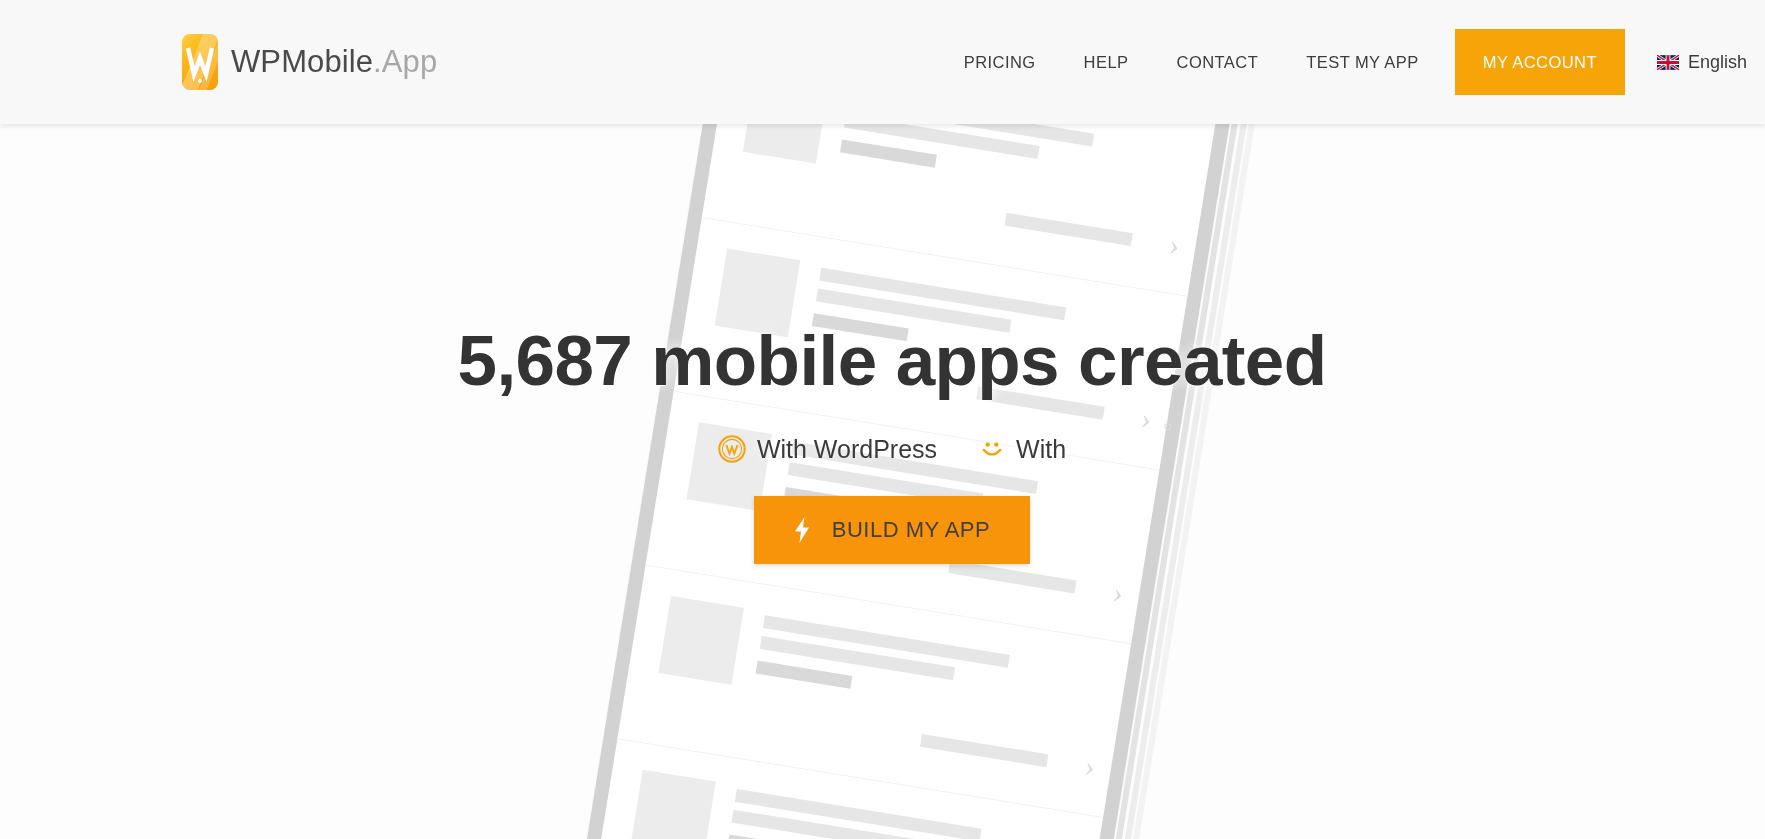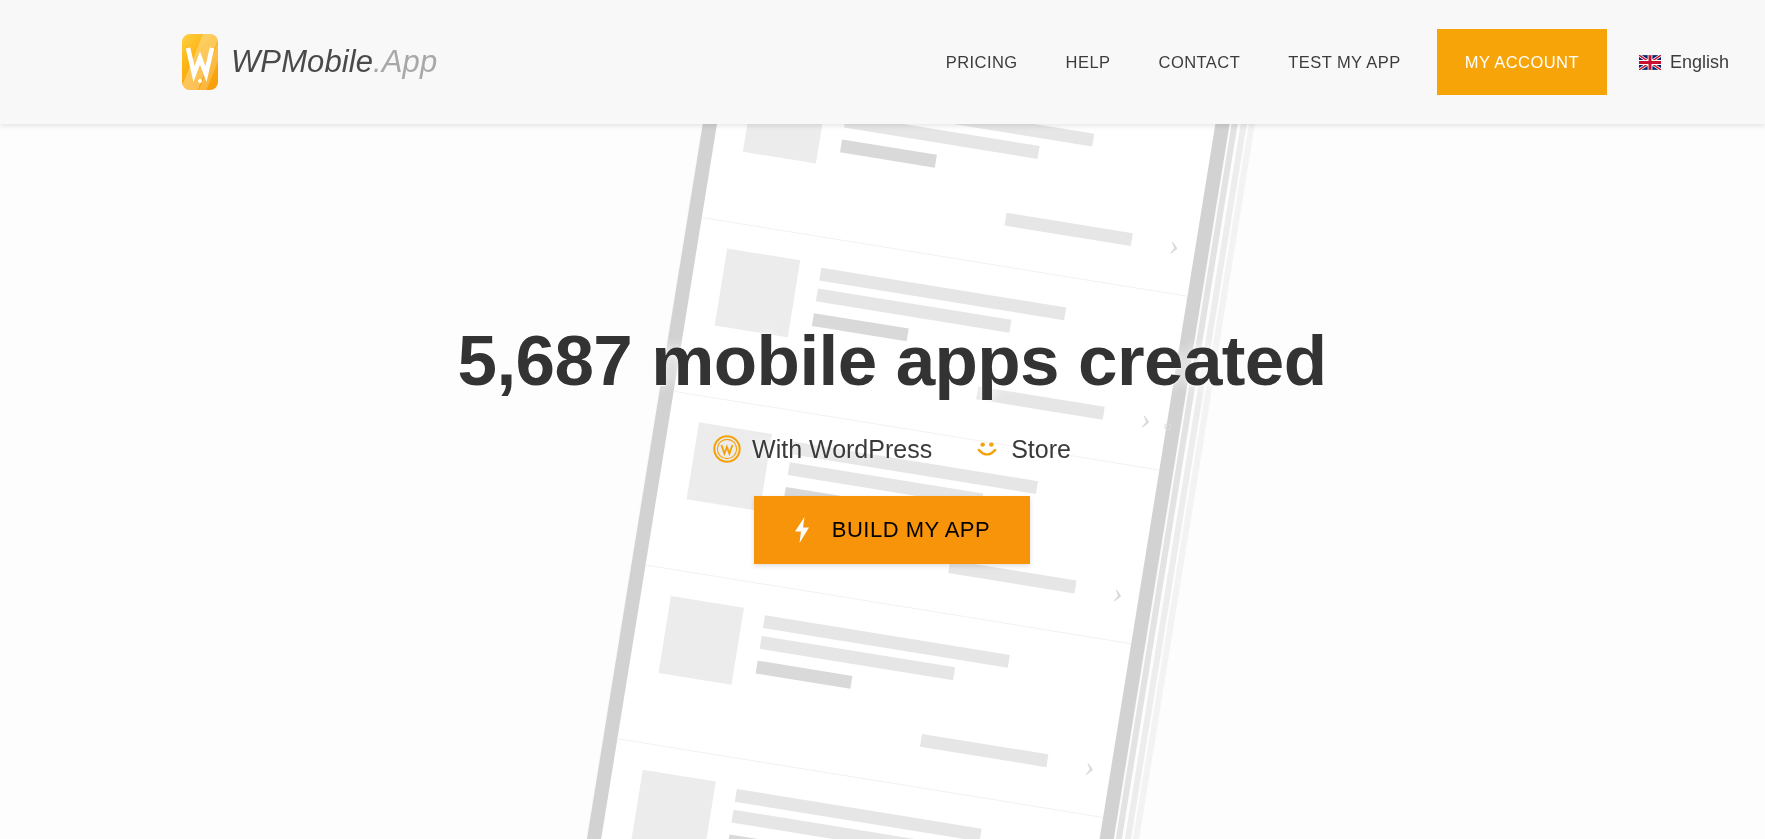--- a/index.html
+++ b/index.html
@@ -23,21 +23,20 @@
     display: flex;
     align-items: center;
   }
 
   .brand {
     display: flex;
     align-items: center;
     margin-left: 182px;
     text-decoration: none;
     gap: 13px;
-    font-style: italic;
   }
 
   .brand-mark {
     width: 36px;
     height: 56px;
     border-radius: 8px;
     background: linear-gradient(135deg, #ffd040 0%, #fcb415 38%, #f79c09 100%);
     position: relative;
     overflow: hidden;
     flex: none;
@@ -97,21 +96,21 @@
     padding: 6px 28px;
     margin-left: 12px;
     white-space: nowrap;
   }
 
   .lang-switch {
     display: flex;
     align-items: center;
     gap: 9px;
     margin-left: 32px;
-    margin-right: 36px;
+    margin-right: 18px;
     text-decoration: none;
     color: #3c3c3c;
     font-size: 18px;
     white-space: nowrap;
   }
   .flag { width: 22px; height: 15px; display:block; flex:none; }
 
   
   .hero {
     position: relative;
@@ -215,21 +214,21 @@
     font-size: 25px;
     color: #3a3a3a;
     text-shadow: 0 0 9px rgba(255,255,255,0.95);
   }
   .feat { display: flex; align-items: center; gap: 11px; padding: 0 17px; }
   .feat-icon { display: flex; align-items: center; justify-content: center; flex: none; }
 
   .cta-wrap { margin-top: 32px; display: flex; justify-content: center; }
   .cta-btn {
     background: #f7940a;
-    color: #000000;
+    color: #404040;
     border: none;
     font-family: "Liberation Sans", sans-serif;
     font-size: 22px;
     letter-spacing: 0.5px;
     text-transform: uppercase;
     height: 68px;
     padding: 0 40px;
     display: flex;
     align-items: center;
     gap: 22px;
@@ -349,21 +348,21 @@
 
 
       <div class="feat">
         <span class="feat-icon">
           <svg width="26" height="26" viewBox="0 0 30 30" xmlns="http://www.w3.org/2000/svg">
             <ellipse cx="10" cy="10" rx="2.6" ry="2.4" fill="#F5A109"></ellipse>
             <ellipse cx="20" cy="10" rx="2.6" ry="2.4" fill="#F5A109"></ellipse>
             <path d="M5.5 16 Q15 26.5 24.5 16" fill="none" stroke="#F5A109" stroke-width="2.7" stroke-linecap="round"></path>
           </svg>
         </span>
-        <span>Store</span>
+        <span>With</span>
       </div>
 
     </div>
 
     <div class="cta-wrap">
       <button class="cta-btn">
         <svg class="bolt" viewBox="0 0 16 26" xmlns="http://www.w3.org/2000/svg">
           <path d="M10.5 0 L1 14.5 H7 L5.5 26 L15 10.5 H9 L10.5 0 Z" fill="#ffffff"></path>
         </svg>
         <span>BUILD MY APP</span>

